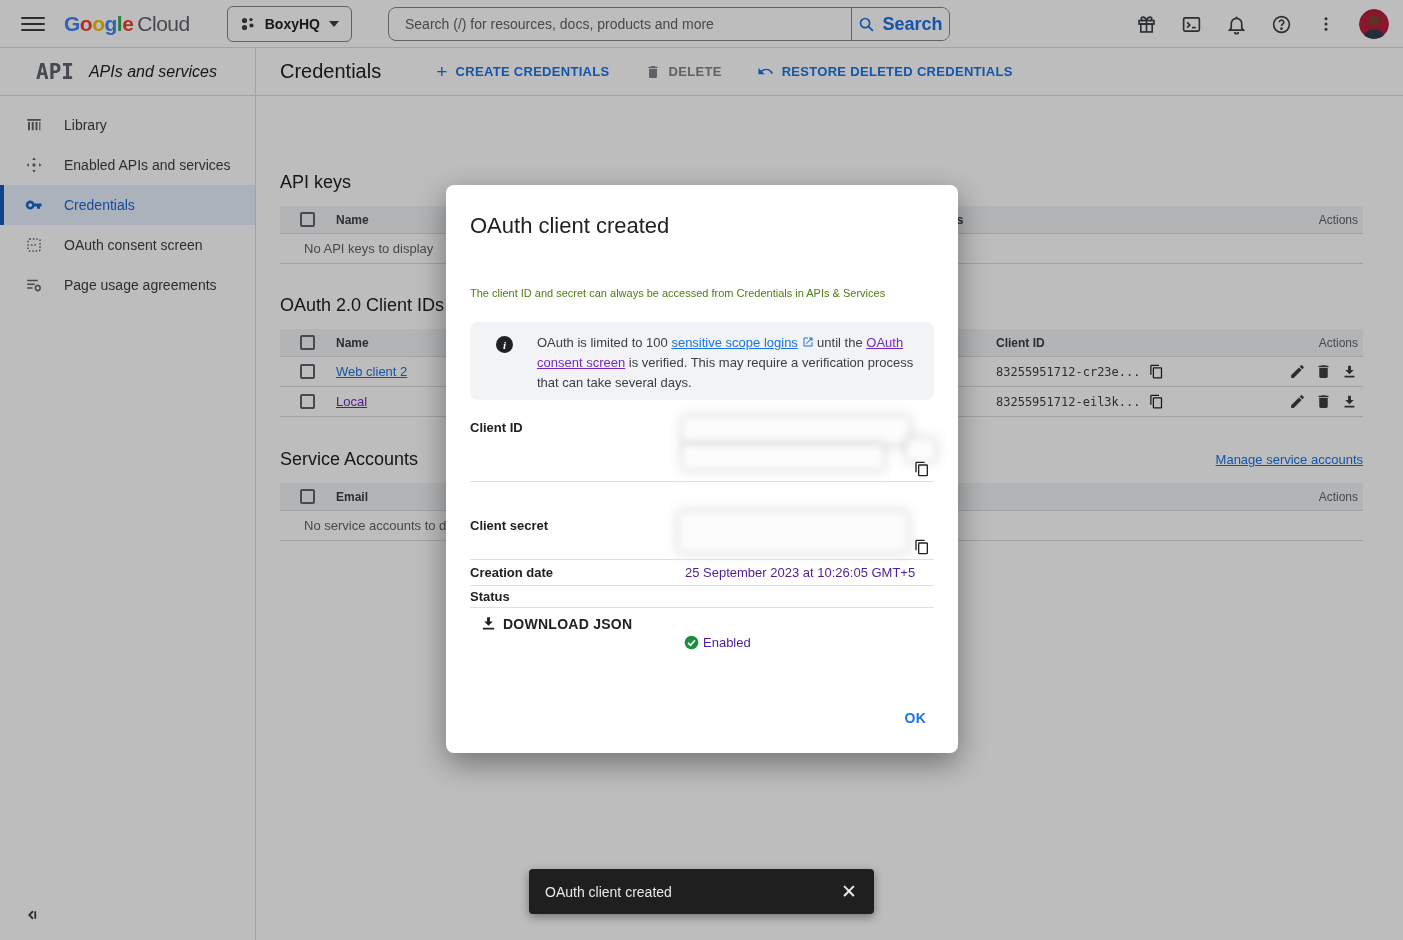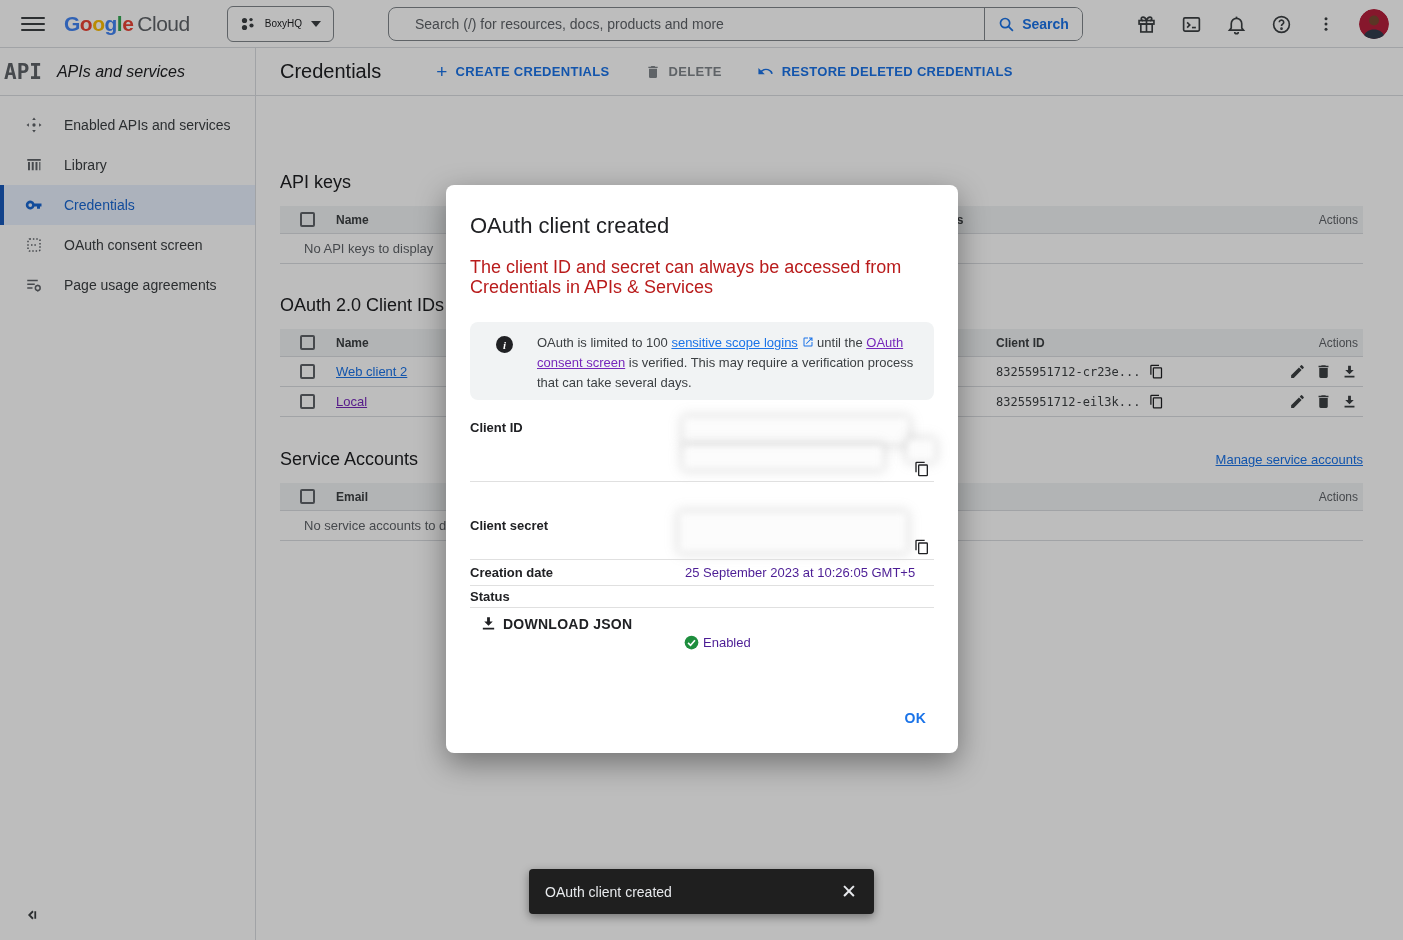--- a/index.html
+++ b/index.html
@@ -9,39 +9,39 @@
   
   .topbar { position:absolute; top:0; left:0; right:0; height:48px; background:#fff;
             border-bottom:1px solid #dadce0; display:flex; align-items:center; z-index:1; }
   .hamburger { width:24px; height:24px; margin-left:21px; display:flex; flex-direction:column;
                justify-content:center; gap:4px; cursor:pointer; }
   .hamburger span { display:block; height:2px; background:#3c4043; border-radius:1px; }
   .gc-logo { margin-left:19px; font-size:21px; letter-spacing:-0.5px; white-space:nowrap; }
   .gc-logo .cloud { color:#5f6368; margin-left:4px; }
   .proj-btn { margin-left:37px; height:36px; border:1px solid #80868b; border-radius:6px;
               display:flex; align-items:center; gap:9px; padding:0 12px; background:#fff; cursor:pointer; }
-  .proj-btn .plabel { font-size:10px; font-weight:400; color:#202124; }
+  .proj-btn .plabel { font-size:14px; font-weight:700; color:#202124; }
   .caret { width:0; height:0; border-left:5px solid transparent; border-right:5px solid transparent;
            border-top:6px solid #3c4043; }
-  .searchbox { position:absolute; left:388px; top:7px; width:695px; height:34px; border:1px solid #80868b;
-               border-radius:8px; display:flex; background:#fff; overflow:hidden;padding-left:10px; }
+  .searchbox { position:absolute; left:388px; top:7px; width:562px; height:34px; border:1px solid #80868b;
+               border-radius:8px; display:flex; background:#fff; overflow:hidden; }
   .searchbox input { flex:1; border:none; outline:none; font-size:14px; color:#202124; padding:0 16px;
                      font-family:"Liberation Sans",sans-serif; background:transparent; }
   .searchbox input::placeholder { color:#5f6368; }
   .search-btn { width:98px; border-left:1px solid #80868b; display:flex; align-items:center;
                 justify-content:center; gap:7px; cursor:pointer; background:#fff; }
-  .search-btn .stxt { color:#1a73e8; font-size:14px; font-weight:700; }
+  .search-btn .stxt { color:#1a73e8; font-size:18px; font-weight:700; }
   .tb-icons { position:absolute; right:14px; top:0; height:48px; display:flex; align-items:center; gap:21px; }
   .tb-icon { width:24px; height:24px; color:#3c4043; cursor:pointer; display:flex; align-items:center; justify-content:center; }
   .avatar { width:30px; height:30px; border-radius:50%; overflow:hidden; cursor:pointer; }
 
   
   .sidebar { position:absolute; top:48px; left:0; bottom:0; width:256px; background:#fff;
              border-right:1px solid #dadce0; z-index:0; }
-  .sb-head { height:48px; border-bottom:1px solid #dadce0; display:flex; align-items:center; padding-left:4px; }
+  .sb-head { height:48px; border-bottom:1px solid #dadce0; display:flex; align-items:center; padding-left:36px; }
   .api-logo { font-family:"DejaVu Sans Mono", monospace; font-weight:700; font-size:21px; color:#5f6368; letter-spacing:0px; }
   .sb-title { font-size:16px; color:#202124; margin-left:15px;font-style:italic; }
   .sb-items { padding-top:9px; }
   .sb-item { height:40px; display:flex; align-items:center; cursor:pointer; border-left:4px solid transparent; }
   .sb-item .sb-ic { width:20px; height:20px; margin-left:20px; color:#5f6368; display:flex; align-items:center; justify-content:center; }
   .sb-item .sb-lb { margin-left:20px; font-size:14px; color:#3c4043; }
   .sb-item.selected { background:#e8f0fe; border-left-color:#185abc; }
   .sb-item.selected .sb-ic { color:#1967d2; }
   .sb-item.selected .sb-lb { color:#1967d2; }
   .collapse-btn { position:absolute; left:24px; bottom:16px; width:18px; height:18px; color:#3c4043; cursor:pointer; }
@@ -80,21 +80,21 @@
   .copy-ic { width:15px; height:15px; color:#202124; cursor:pointer; }
   .empty-row { color:#5f6368; padding-left:24px; }
 
   
   .scrim { position:absolute; inset:0; background:rgba(0,0,0,0.26); z-index:50; }
 
   
   .dialog { position:absolute; left:446px; top:185px; width:512px; height:568px; background:#fff;
             border-radius:8px; box-shadow:0 10px 30px rgba(0,0,0,0.4); z-index:60; }
   .dlg-title { position:absolute; top:28px; left:24px; font-size:22px; color:#202124; }
-  .dlg-sub { position:absolute; top:72px; left:24px; right:42px; font-size:18px; line-height:20px; color:#b91c1c; }
+  .dlg-sub { position:absolute; top:98px; left:24px; right:42px; font-size:11px; line-height:20px; color:#4d7c0f; }
   .notice { position:absolute; top:137px; left:24px; right:24px; height:78px; background:#f1f3f4;
             border-radius:8px; display:flex; padding:11px 14px 11px 26px; }
   .info-ic { width:17px; height:17px; border-radius:50%; background:#202124; color:#fff; font-size:11px;
              font-weight:700; display:flex; align-items:center; justify-content:center; flex:none; margin-top:3px;
              font-family:"Liberation Serif",serif; font-style:italic; }
   .notice-txt { margin-left:24px; font-size:13px; line-height:20px; color:#3c4043; }
   .drow-sep { position:absolute; left:24px; right:24px; height:0; border-top:1px solid #e0e0e0; }
   .f-label { position:absolute; left:24px; font-size:13px; font-weight:700; color:#202124; }
   .f-value { position:absolute; left:239px; font-size:13px; color:#4c1d95; }
   .blob { position:absolute; background:#fcfcfc; border-radius:3px; filter:blur(3px);
@@ -196,37 +196,37 @@
 
 <div class="sidebar">
   <div class="sb-head">
     <span class="api-logo">API</span>
     <span class="sb-title">APIs and services</span>
   </div>
   <div class="sb-items">
     <div class="sb-item">
       <span class="sb-ic">
         <svg width="18" height="18" viewBox="0 0 24 24" fill="currentColor">
-            <path d="M12 2l2.4 3.2h-4.8zM12 22l-2.4-3.2h4.8zM2 12l3.2-2.4v4.8zM22 12l-3.2 2.4v-4.8z"></path>
-            <circle cx="12" cy="12" r="2.2"></circle>
-          </svg>
-      </span>
-      <span class="sb-lb">Enabled APIs and services</span>
-    </div>
-    <div class="sb-item">
-      <span class="sb-ic">
-        <svg width="18" height="18" viewBox="0 0 24 24" fill="currentColor">
             <rect x="4" y="8" width="2.6" height="11"></rect>
             <rect x="9" y="8" width="2.6" height="11"></rect>
             <rect x="14" y="8" width="2.6" height="11"></rect>
             <rect x="19" y="8" width="1.5" height="11"></rect>
             <rect x="3" y="4" width="18" height="2.4"></rect>
           </svg>
       </span>
       <span class="sb-lb">Library</span>
+    </div>
+    <div class="sb-item">
+      <span class="sb-ic">
+        <svg width="18" height="18" viewBox="0 0 24 24" fill="currentColor">
+            <path d="M12 2l2.4 3.2h-4.8zM12 22l-2.4-3.2h4.8zM2 12l3.2-2.4v4.8zM22 12l-3.2 2.4v-4.8z"></path>
+            <circle cx="12" cy="12" r="2.2"></circle>
+          </svg>
+      </span>
+      <span class="sb-lb">Enabled APIs and services</span>
     </div>
     <div class="sb-item selected">
       <span class="sb-ic">
         <svg width="18" height="18" viewBox="0 0 24 24" fill="currentColor">
             <path d="M12.65 10a6 6 0 1 0 0 4H16v3h4v-3h2v-4H12.65zM7 14.5a2.5 2.5 0 1 1 0-5 2.5 2.5 0 0 1 0 5z"></path>
           </svg>
       </span>
       <span class="sb-lb">Credentials</span>
     </div>
     <div class="sb-item">

